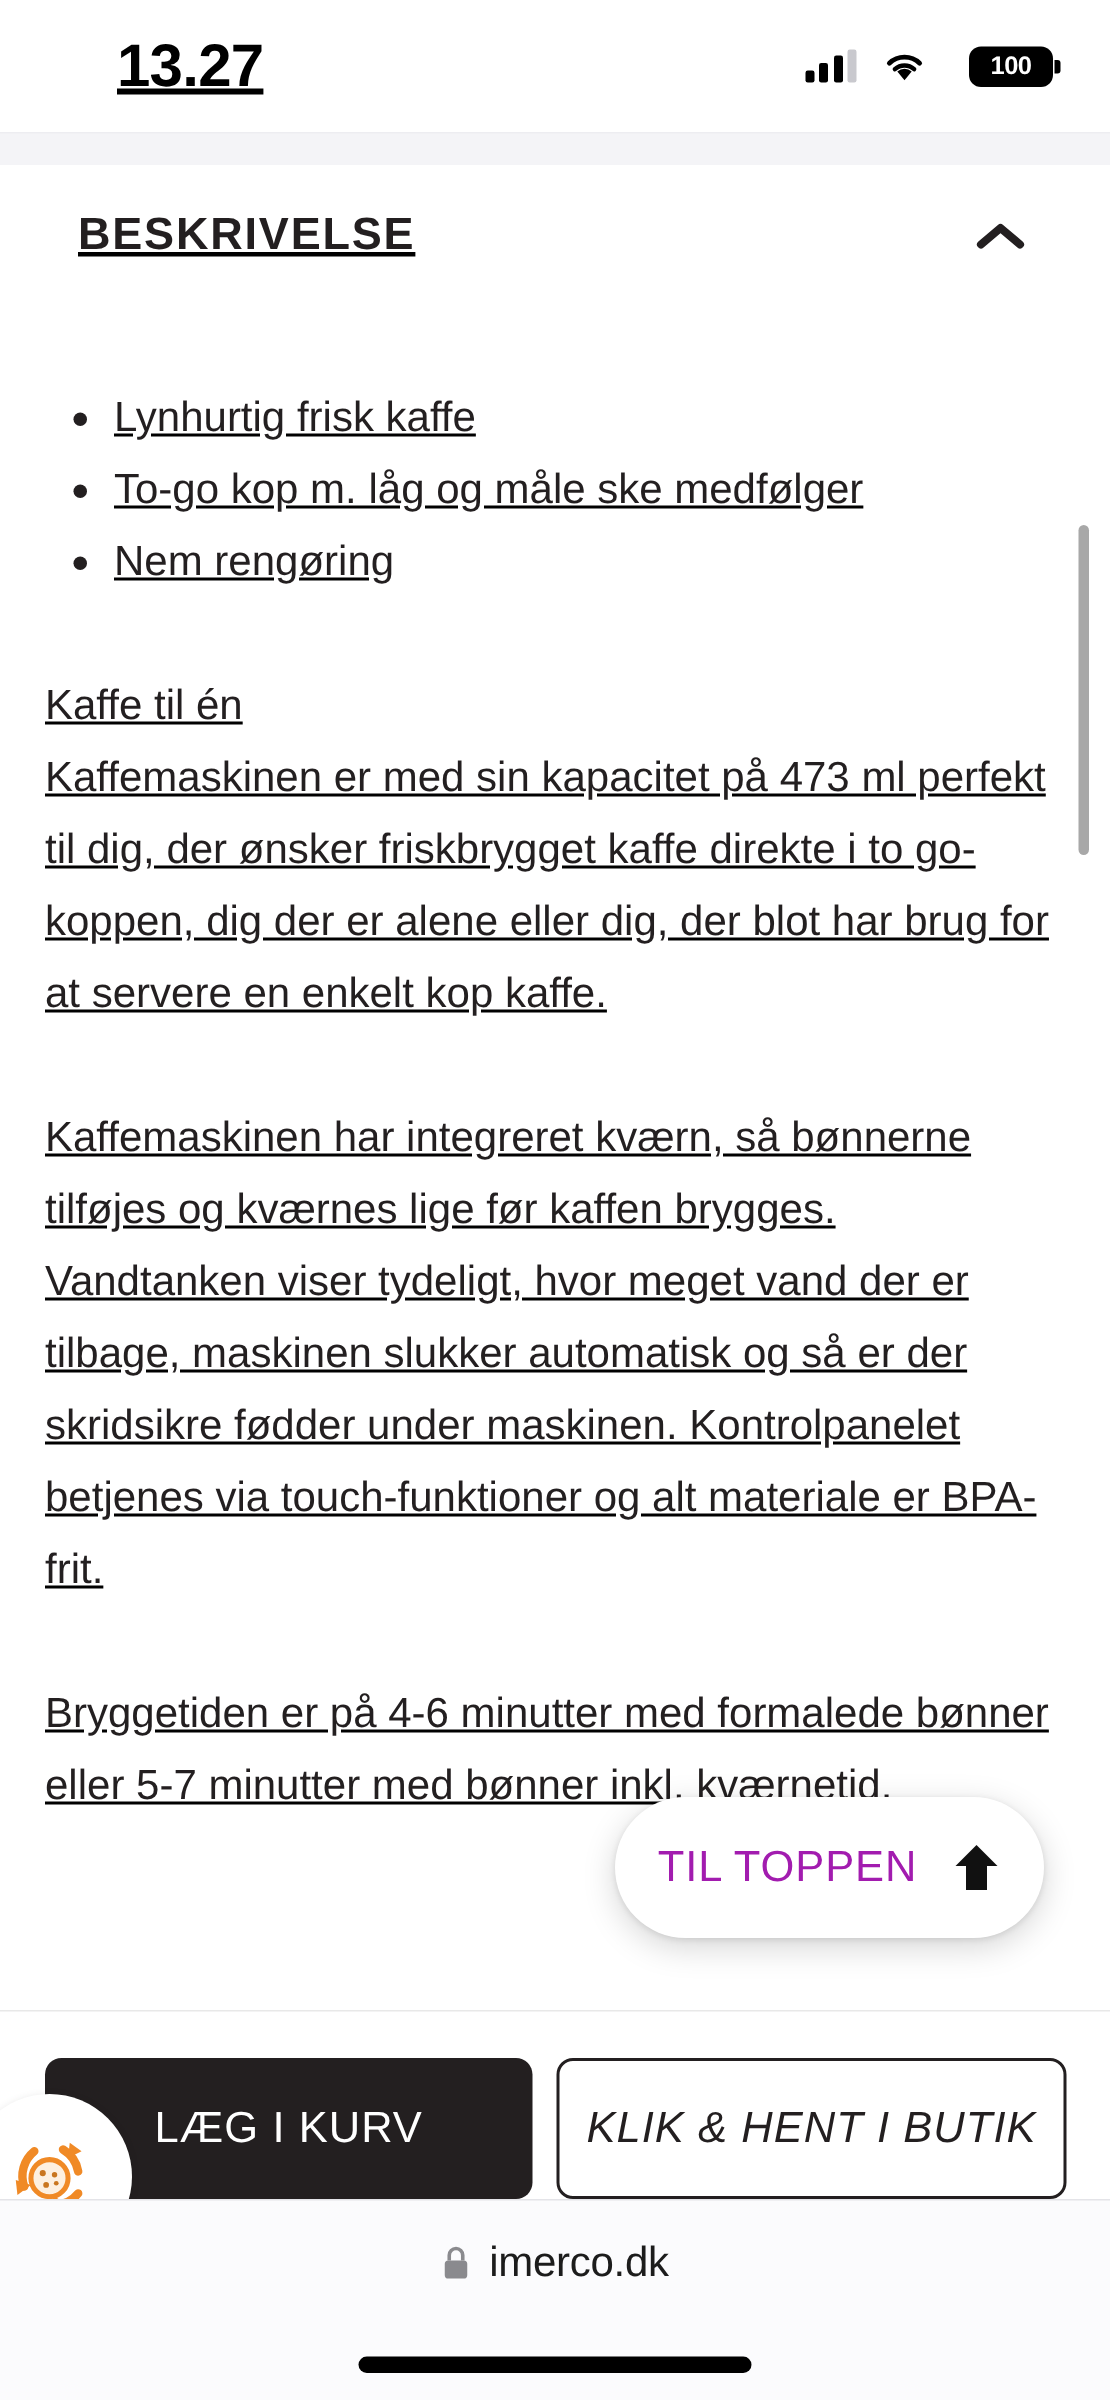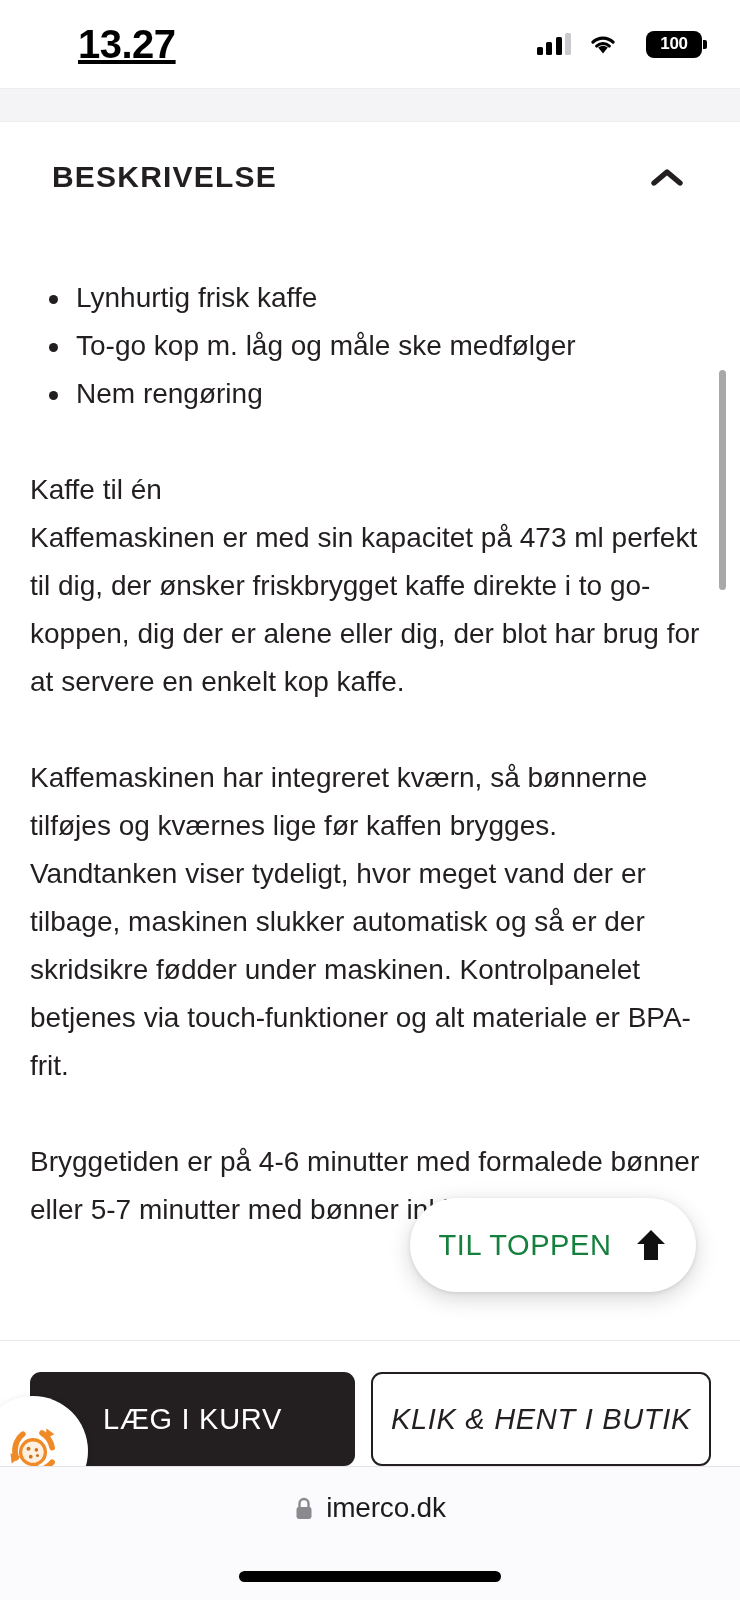--- a/index.html
+++ b/index.html
@@ -55,23 +55,24 @@
   
   .chrome-band {
     position:absolute; top:88px; left:0; width:740px; height:34px;
     background:#f4f4f7;
     border-top:1px solid #ededf1;
     border-bottom:1px solid #eeeef2;
   }
 
   
   .page {
-    position:absolute; top:130px; left:0; width:740px; height:1218px;
+    position:absolute; top:110px; left:0; width:740px; height:1218px;
     background:#ffffff;
     overflow:hidden;
+    text-decoration:underline;
   }
 
   .section-header {
     display:flex; align-items:center; justify-content:space-between;
     padding:30px 52px 0 52px;
   }
   .section-title {
     font-size:30px; font-weight:700; color:#231f20;
     letter-spacing:1.2px;
   }
@@ -109,21 +110,21 @@
 
   
   .to-top {
     position:absolute; left:410px; top:1198px;
     width:286px; height:94px;
     background:#ffffff; border-radius:47px;
     box-shadow:0 6px 22px rgba(0,0,0,0.17), 0 1px 4px rgba(0,0,0,0.10);
     display:flex; align-items:center; justify-content:center; gap:22px;
   }
   .to-top-label {
-    font-size:29px; font-weight:500; color:#15803d; letter-spacing:0.6px;
+    font-size:29px; font-weight:500; color:#a21caf; letter-spacing:0.6px;
   }
   .arrow-up { width:34px; height:36px; }
 
   
   .footer-bar {
     position:absolute; left:0; top:1340px; width:740px; height:126px;
     background:#ffffff;
     border-top:1px solid #e8e8e8;
     display:flex; align-items:flex-end; gap:16px;
     padding:0 30px;

